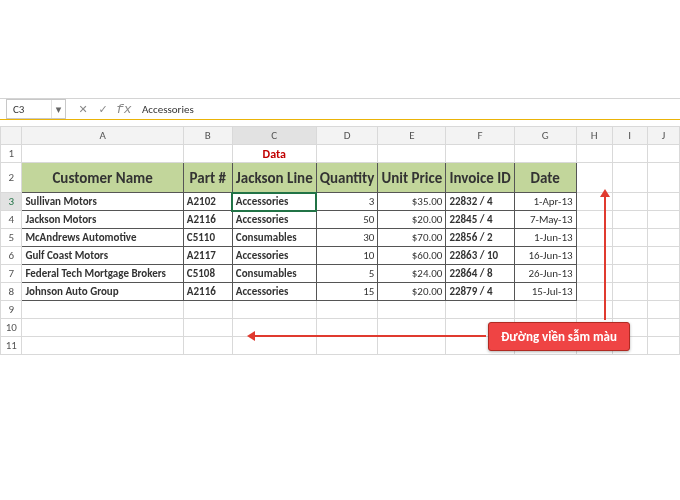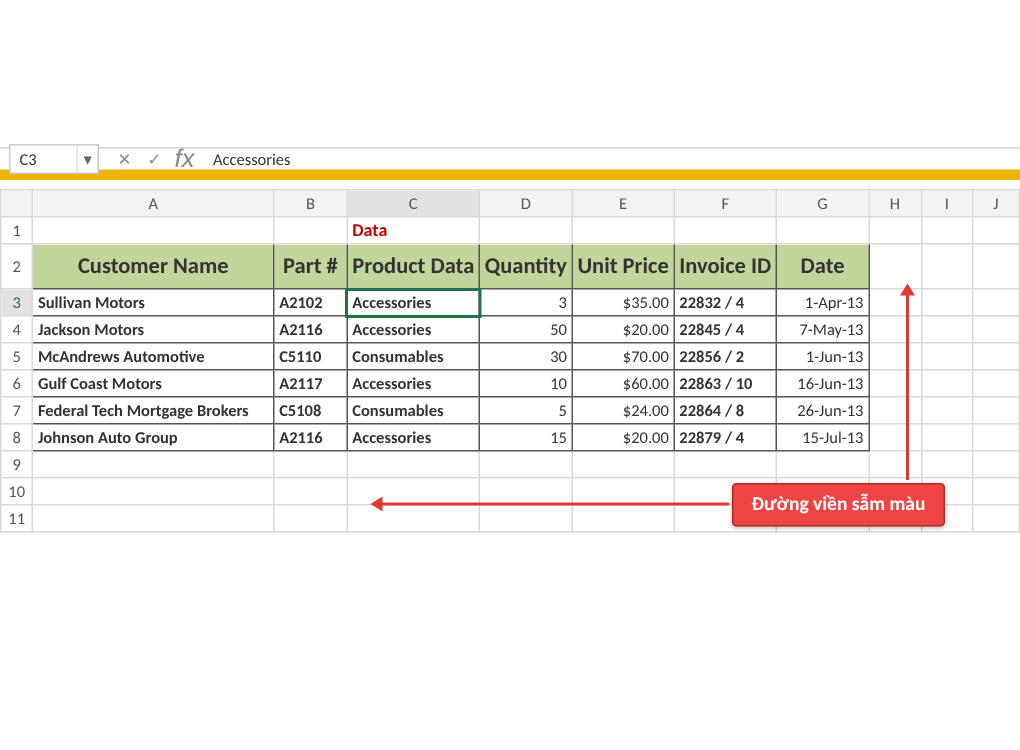--- a/index.html
+++ b/index.html
@@ -14,42 +14,42 @@
     overflow: hidden;
     position: relative;
   }
   .top-pad { height: 98px; }
   
   .fx-bar {
     display: flex;
     align-items: center;
     height: 22px;
     border-top: 1px solid #d4d4d4;
-    border-bottom: 7px solid #eab308;
+    border-bottom: 1px solid #eab308;
     background: #fff;
   }
   .name-box {
     width: 60px;
     height: 20px;
     margin-left: 6px;
     border: 1px solid #c8c8c8;
     display: flex;
     align-items: center;
     background: #fff;
   }
   .name-box span { padding-left: 6px; flex: 1; }
   .nb-arrow {
     width: 14px; height: 100%;
     display:flex;align-items:center;justify-content:center;
     border-left:1px solid #e0e0e0;
     color:#666;
   }
   .fx-icons { display:flex; align-items:center; gap:6px; margin:0 6px 0 10px; color:#888; }
   .fx-icons span { display:inline-block; width:14px; text-align:center; }
-  .fx-label { font-style: italic; font-family: Liberation Sans, sans-serif; font-size:17px; }
+  .fx-label { font-style: italic; font-family: Liberation Mono, monospace; font-size:13px; }
   .formula-input {
     flex:1; height:20px; padding-left:6px; display:flex; align-items:center;
   }
   .spacer { height:6px; }
   
   .grid {
     border-collapse: collapse;
     table-layout: fixed;
   }
   .grid th, .grid td {
@@ -75,21 +75,21 @@
   .c-B { width:50px; }
   .c-C { width:80px; }
   .c-D { width:56px; }
   .c-E { width:60px; }
   .c-F { width:66px; }
   .c-G { width:64px; }
   .c-H { width:40px; }
   .c-I { width:40px; }
   .c-J { width:36px; }
   
-  .title { color:#c00000; font-weight:bold; font-size:12px; }
+  .title { color:#c00000; font-weight:bold; text-align:center; font-size:12px; }
   .hdr { background:#c2d69b !important; font-weight:bold; text-align:center; color:#333; font-size:15px; }
   .hdr-tall { height:30px; }
   .bord { border:1px solid #555 !important; }
   .tr { text-align:right; }
   .tl { text-align:left;font-weight:bold; }
   
   .active { outline:2px solid #217346; outline-offset:-1px; }
   .sel-row, .sel-col { background:#e2e2e2 !important; color:#217346; }
   
   .callout {
@@ -179,21 +179,21 @@
         <td></td>
         <td></td>
         <td></td>
         <td></td>
   </tr>
 
   <tr class="hdr-tall">
     <td class="rowhdr">2</td>
     <td class="hdr bord">Customer Name</td>
     <td class="hdr bord">Part  #</td>
-    <td class="hdr bord">Product Data</td>
+    <td class="hdr bord">Jackson Line</td>
     <td class="hdr bord">Quantity</td>
     <td class="hdr bord">Unit Price</td>
     <td class="hdr bord">Invoice ID</td>
     <td class="hdr bord">Date</td>
     <td></td>
         <td></td>
         <td></td>
   </tr>
 
   <tr>

